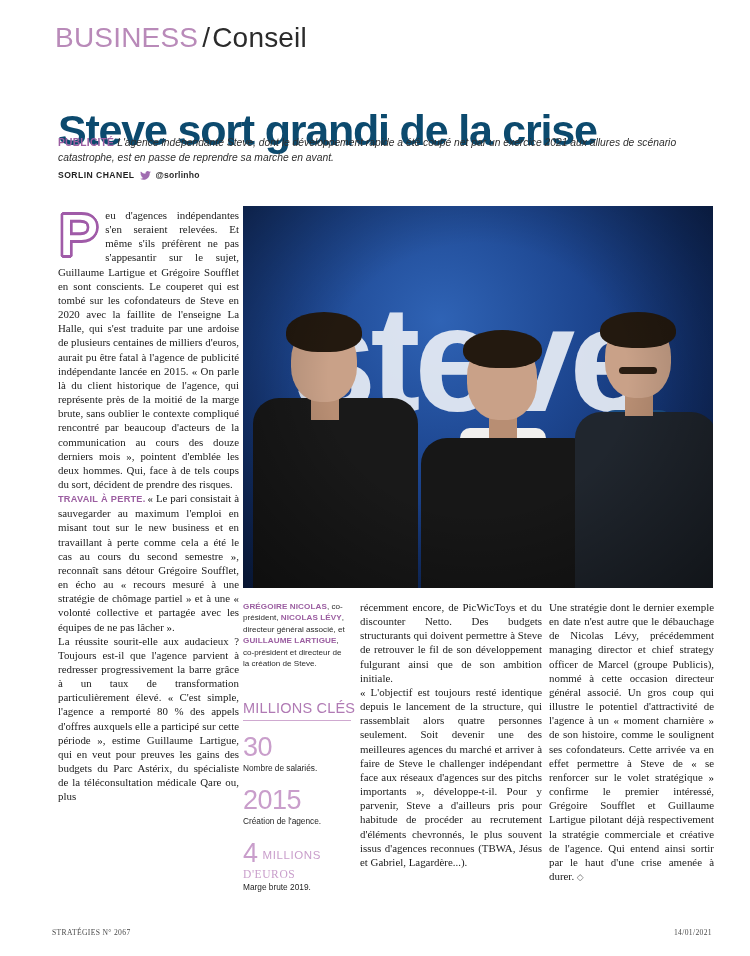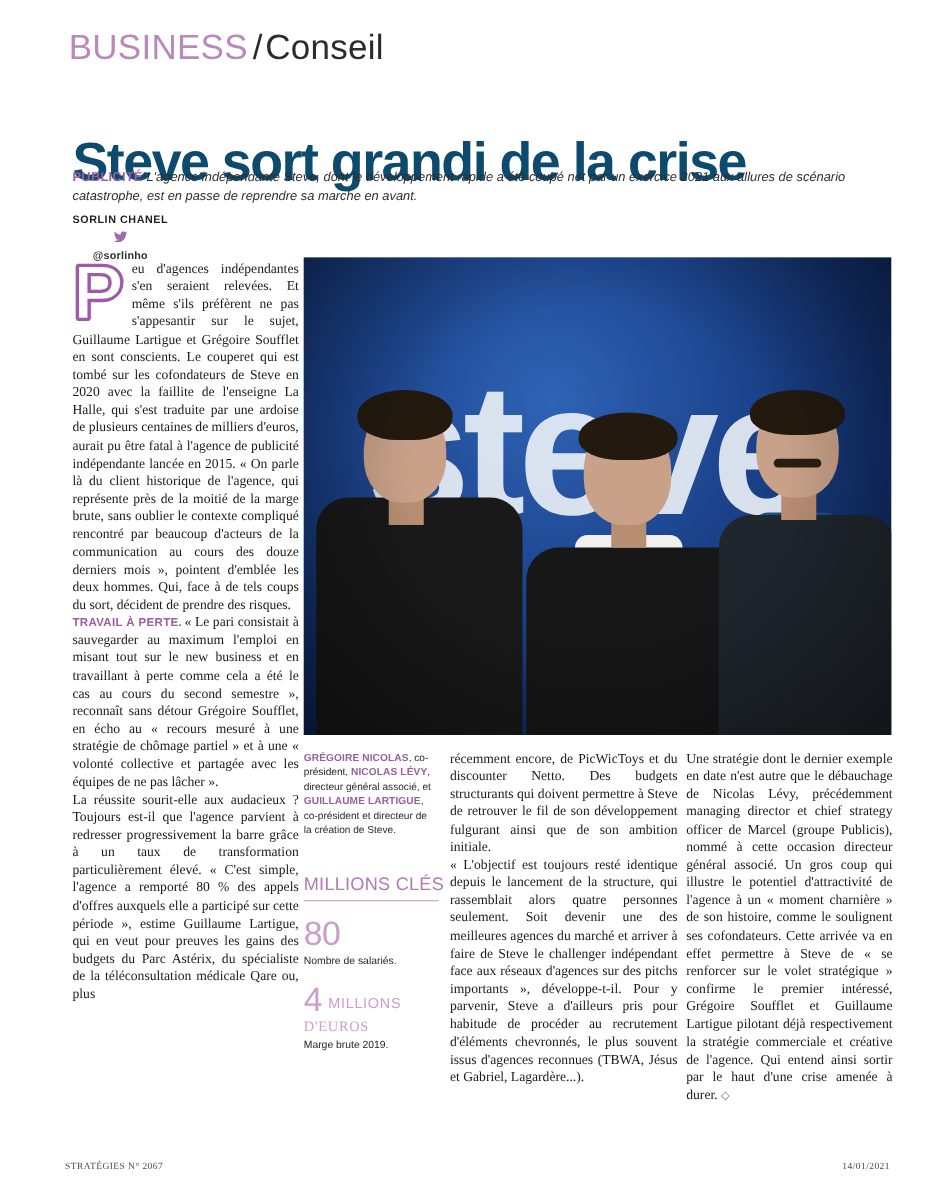--- a/index.html
+++ b/index.html
@@ -66,21 +66,20 @@
     position: absolute;
     left: 58px; top: 170px;
     font-family: "Liberation Sans", sans-serif;
     font-size: 8.6px;
     font-weight: bold;
     letter-spacing: 0.45px;
     color: #1f1f1f;
     display: flex;
     align-items: center;
     gap: 5px;
-    flex-direction: column;
   }
   .byline .tw { display: inline-block; line-height: 0; }
   .byline .handle { font-weight: bold; color: #2b2b2b; letter-spacing: 0.2px; }
 
   
   .photo {
     position: absolute;
     left: 243px; top: 206px;
     width: 470px; height: 382px;
     overflow: hidden;
@@ -329,24 +328,28 @@
   </div>
 
   <div class="caption">
     <b>GRÉGOIRE NICOLAS</b><span>, co-président, </span><b>NICOLAS LÉVY</b><span>, directeur général associé, et </span><b>GUILLAUME LARTIGUE</b><span>, co-président et directeur de la création de Steve.</span>
   </div>
 
   <div class="keyfig">
     <div class="kf-title">MILLIONS CLÉS</div>
 
     <div class="kf-item">
-      <div class="kf-num">80</div>
+      <div class="kf-num">30</div>
       <div class="kf-label">Nombre de salariés.</div>
     </div>
 
+    <div class="kf-item">
+      <div class="kf-num">2015</div>
+      <div class="kf-label">Création de l'agence.</div>
+    </div>
 
     <div class="kf-item">
       <div class="kf-num"><span>4</span><span class="unit">MILLIONS</span></div>
       <div class="kf-unit2">D'EUROS</div>
       <div class="kf-label">Marge brute 2019.</div>
     </div>
   </div>
 
   <div class="col col3">
     <p><span>récemment encore, de PicWicToys et du discounter Netto. Des budgets structurants qui doivent permettre à Steve de retrouver le fil de son développement fulgurant ainsi que de son ambition initiale.</span></p>

